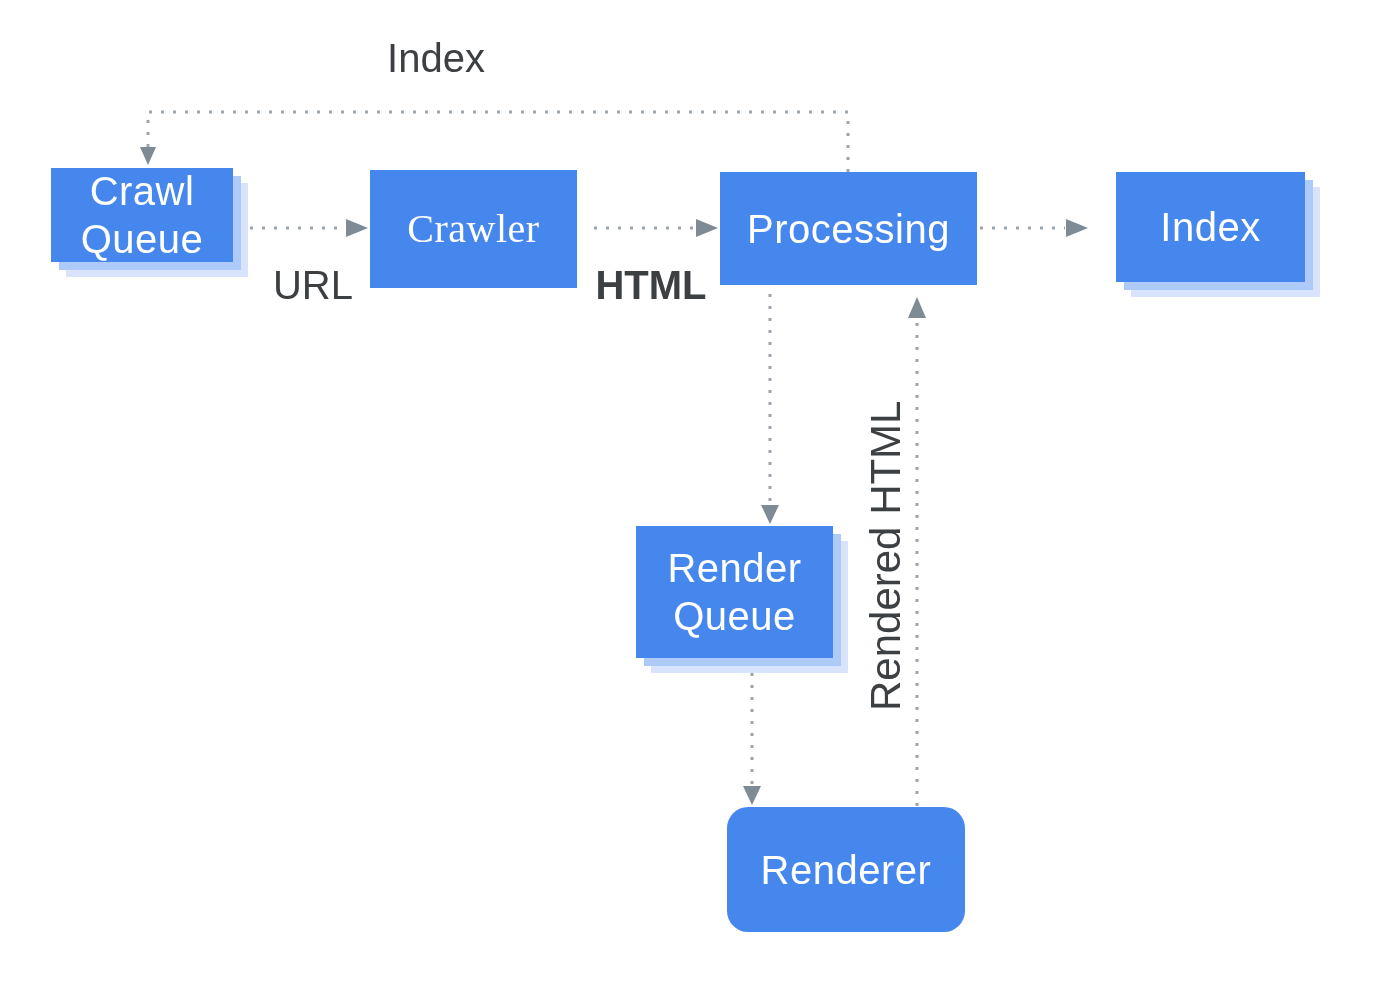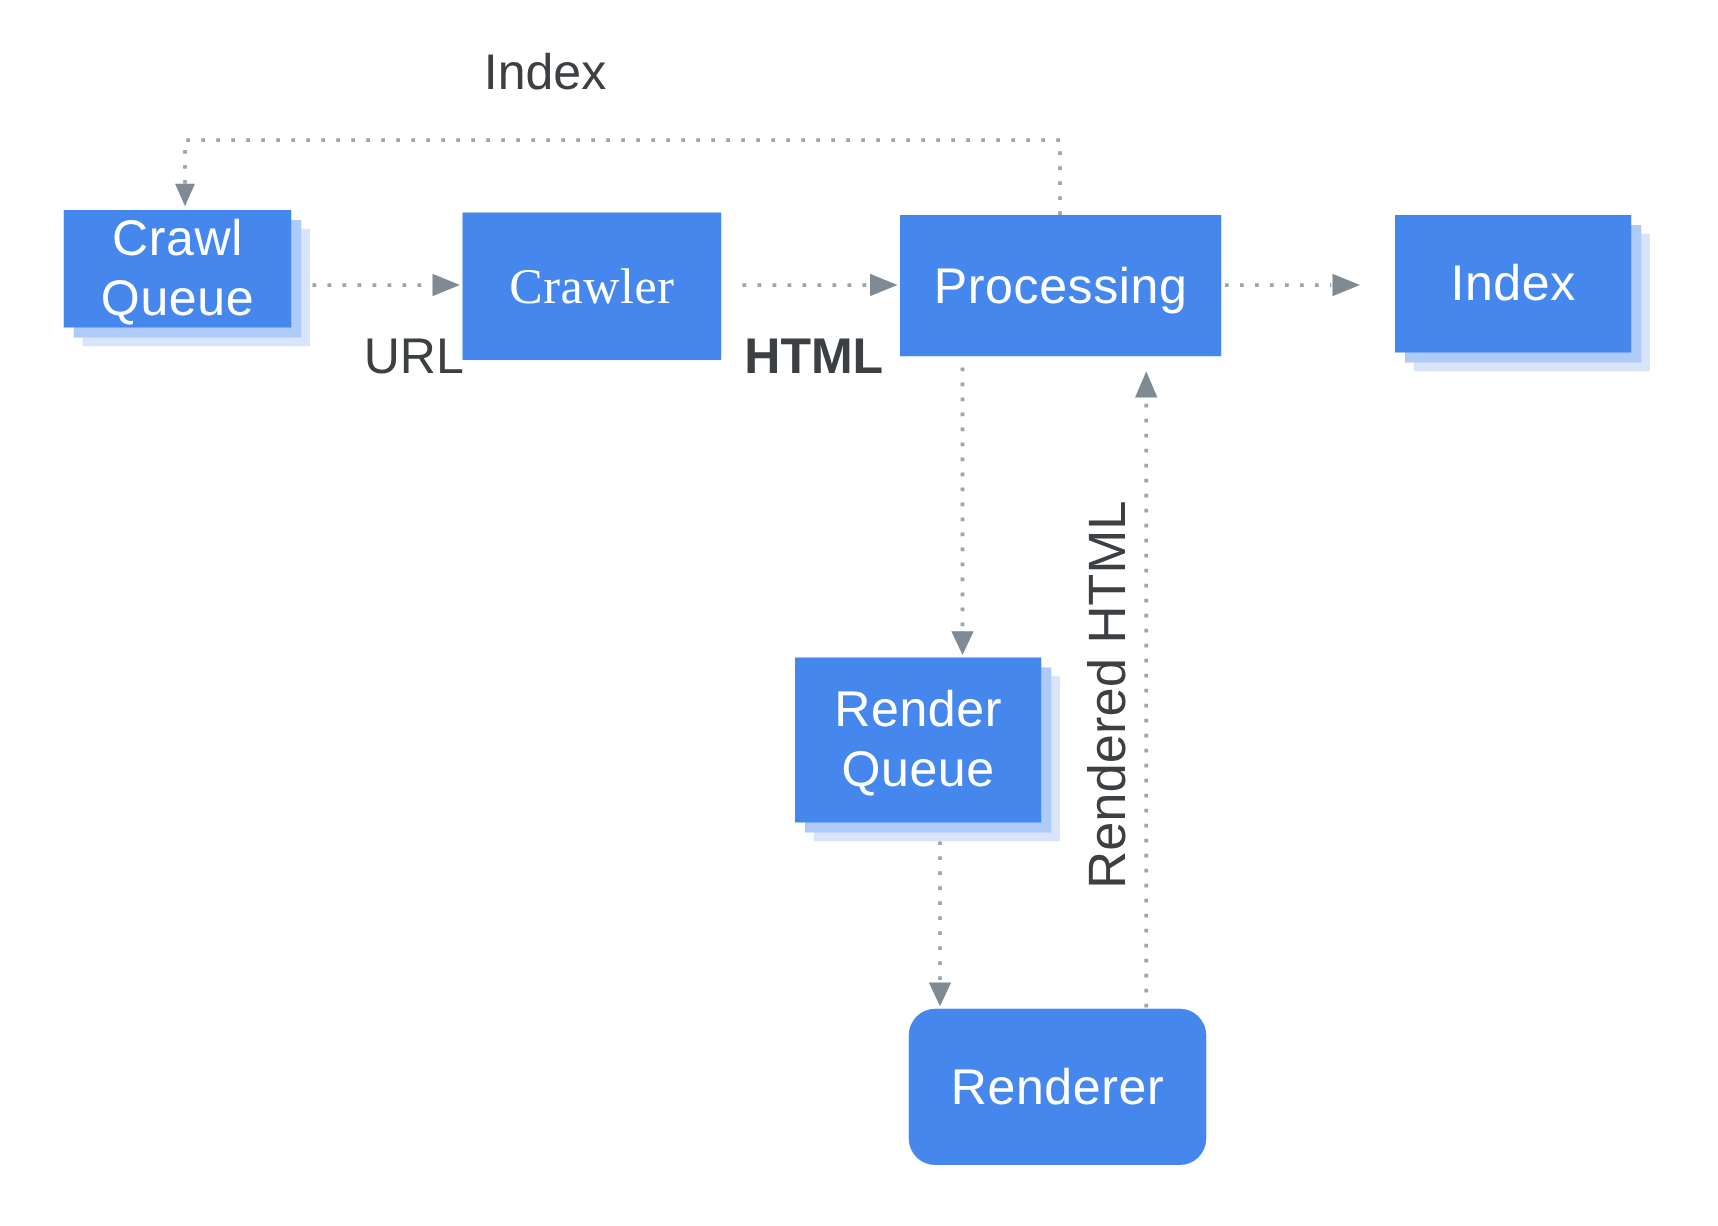--- a/index.html
+++ b/index.html
@@ -63,21 +63,21 @@
     transform-origin: center center;
     font-size: 42px;
   }
   #node-crawl-queue  { left: 51px;   top: 168px; width: 182px; height: 94px; }
   #node-crawler      { left: 370px;  top: 170px; width: 207px; height: 118px; font-family: Liberation Serif, serif; }
   #node-processing   { left: 720px;  top: 172px; width: 257px; height: 113px; }
   #node-index        { left: 1116px; top: 172px; width: 189px; height: 110px; }
   #node-render-queue { left: 636px;  top: 526px; width: 197px; height: 132px; padding: 0 20px; }
   #node-renderer     { left: 727px;  top: 807px; width: 238px; height: 125px; border-radius: 21px; }
   #label-urls          { left: 356px; top: 36px;  width: 160px; }
-  #label-url           { left: 276px; top: 263px; width: 110px; }
+  #label-url           { left: 258px; top: 263px; width: 110px; }
   #label-html          { left: 586px; top: 263px; width: 130px; font-weight: bold; }
   #label-rendered-html { left: 744px; top: 547px; width: 284px; height: 44px; }
 </style>
 </head>
 <body>
 
 <div class="stage">
 
   <svg class="connectors" viewBox="0 0 1374 981" xmlns="http://www.w3.org/2000/svg">
 

